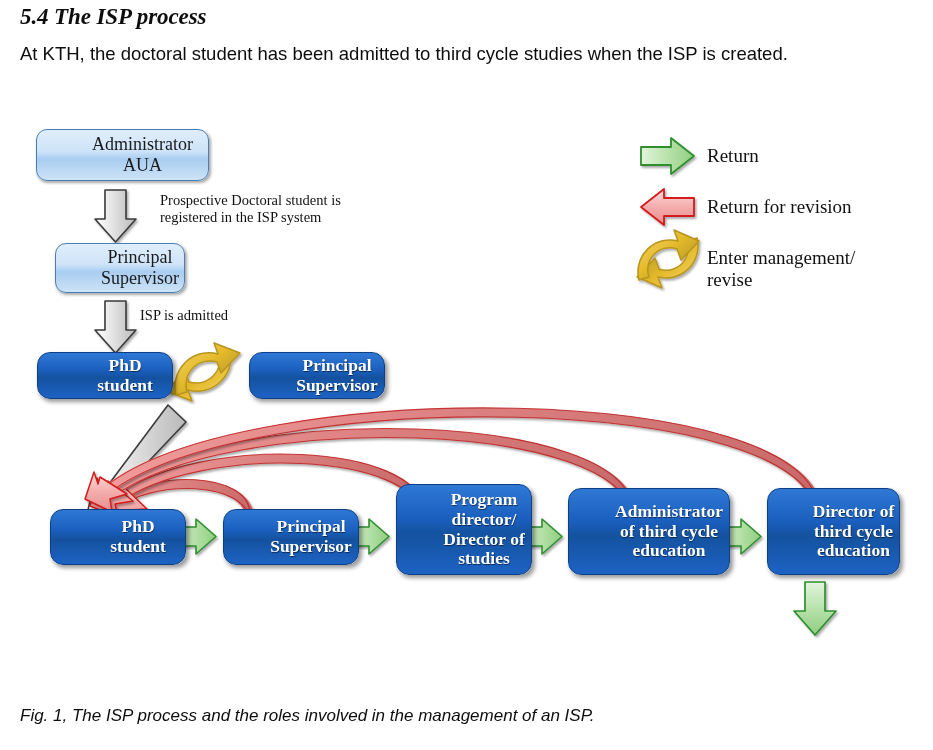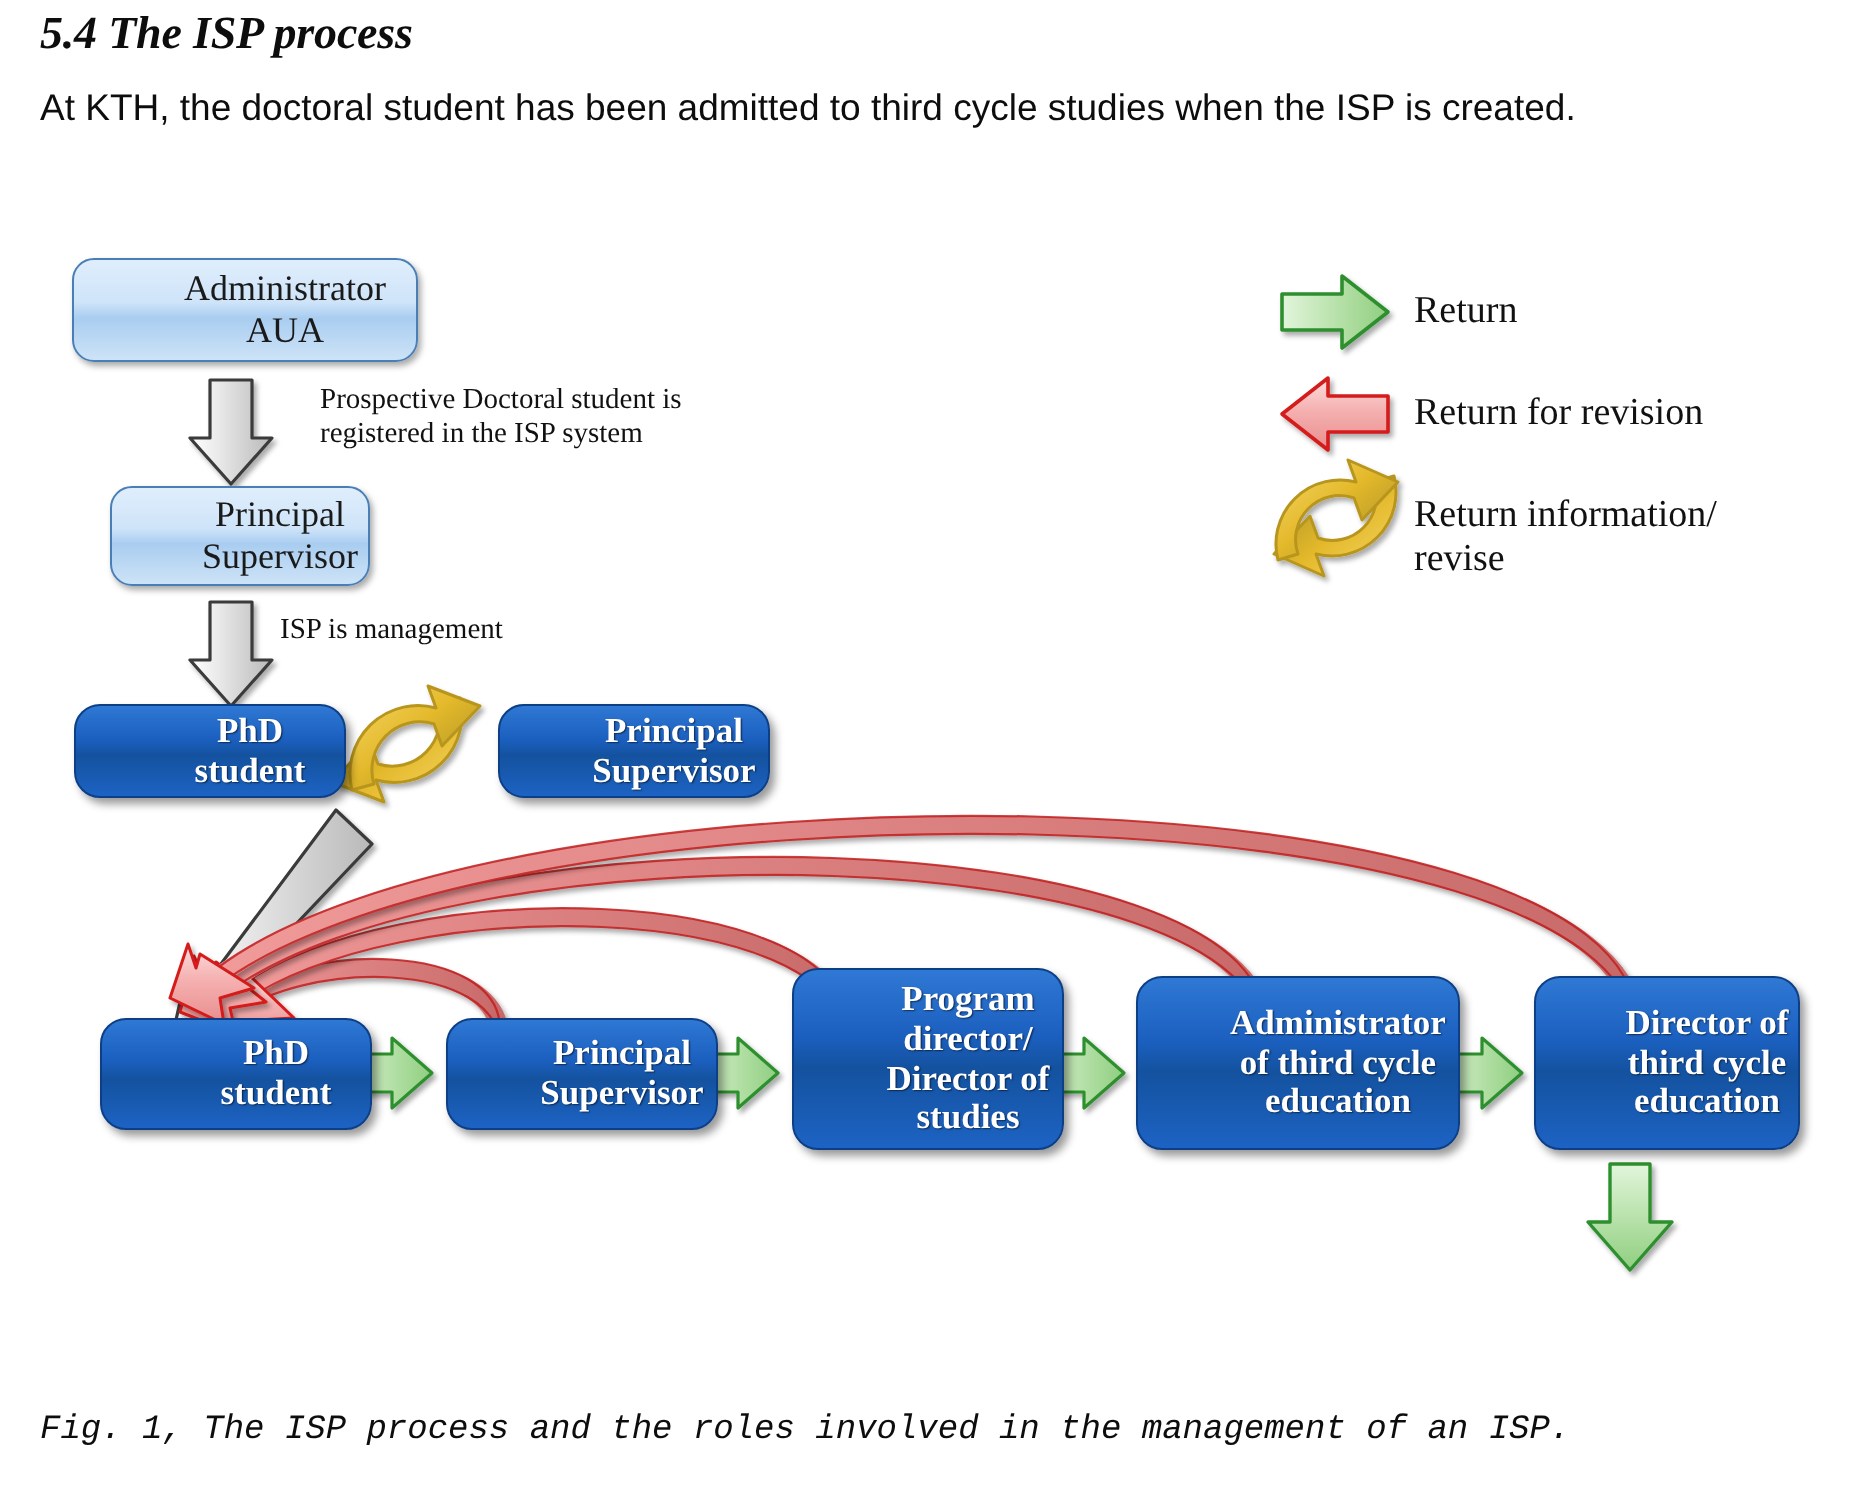--- a/index.html
+++ b/index.html
@@ -20,21 +20,21 @@
     color:#0d0d0d;letter-spacing:-0.1px;
   }
   .sec-body{
     position:absolute;left:20px;top:43px;
     font-family:"Liberation Sans", sans-serif;
     font-size:18.5px;color:#0d0d0d;
     white-space:nowrap;
   }
   .fig-caption{
     position:absolute;left:20px;top:706px;
-    font-family:Liberation Mono, monospace;
+    font-family:Liberation Sans, sans-serif;
     font-style:italic;font-size:17px;color:#0d0d0d;
     white-space:nowrap;
   }
 
   
   #figure{position:absolute;left:0;top:95px;width:933px;height:600px;}
   #figure svg.layer{position:absolute;left:0;top:0;width:933px;height:600px;
       pointer-events:none;}
 
   
@@ -217,21 +217,21 @@
 AUA</span>
     </div>
 
     <div class="box light" style="left:55px;top:148px;width:130px;height:50px;">
       <span style="white-space:pre-line;">Principal
 Supervisor</span>
     </div>
 
     <div class="note" style="left:160px;top:97px;width:250px;">Prospective Doctoral student is
 registered in the ISP system</div>
-    <div class="note" style="left:140px;top:212px;width:250px;">ISP is management</div>
+    <div class="note" style="left:140px;top:212px;width:250px;">ISP is admitted</div>
 
     <div class="box dark" style="left:20px;top:257px;width:136px;height:47px;">
       <span style="white-space:pre-line;">PhD
 student</span>
     </div>
     <div class="box dark" style="left:232px;top:257px;width:136px;height:47px;">
       <span style="white-space:pre-line;">Principal
 Supervisor</span>
     </div>
 
@@ -260,20 +260,20 @@
 
     <div class="box dark" style="left:750px;top:393px;width:133px;height:87px;">
       <span style="white-space:pre-line;">Director of
 third cycle
 education</span>
     </div>
 
 
     <div class="legend-label" style="left:707px;top:50px;width:220px;">Return</div>
     <div class="legend-label" style="left:707px;top:101px;width:220px;">Return for revision</div>
-    <div class="legend-label" style="left:707px;top:152px;width:220px;">Return information/
+    <div class="legend-label" style="left:707px;top:152px;width:220px;">Enter management/
 revise</div>
 
   </div>
 
   <div class="fig-caption">Fig. 1, The ISP process and the roles involved in the management of an ISP.</div>
 
 </div>
 
 </body></html>

